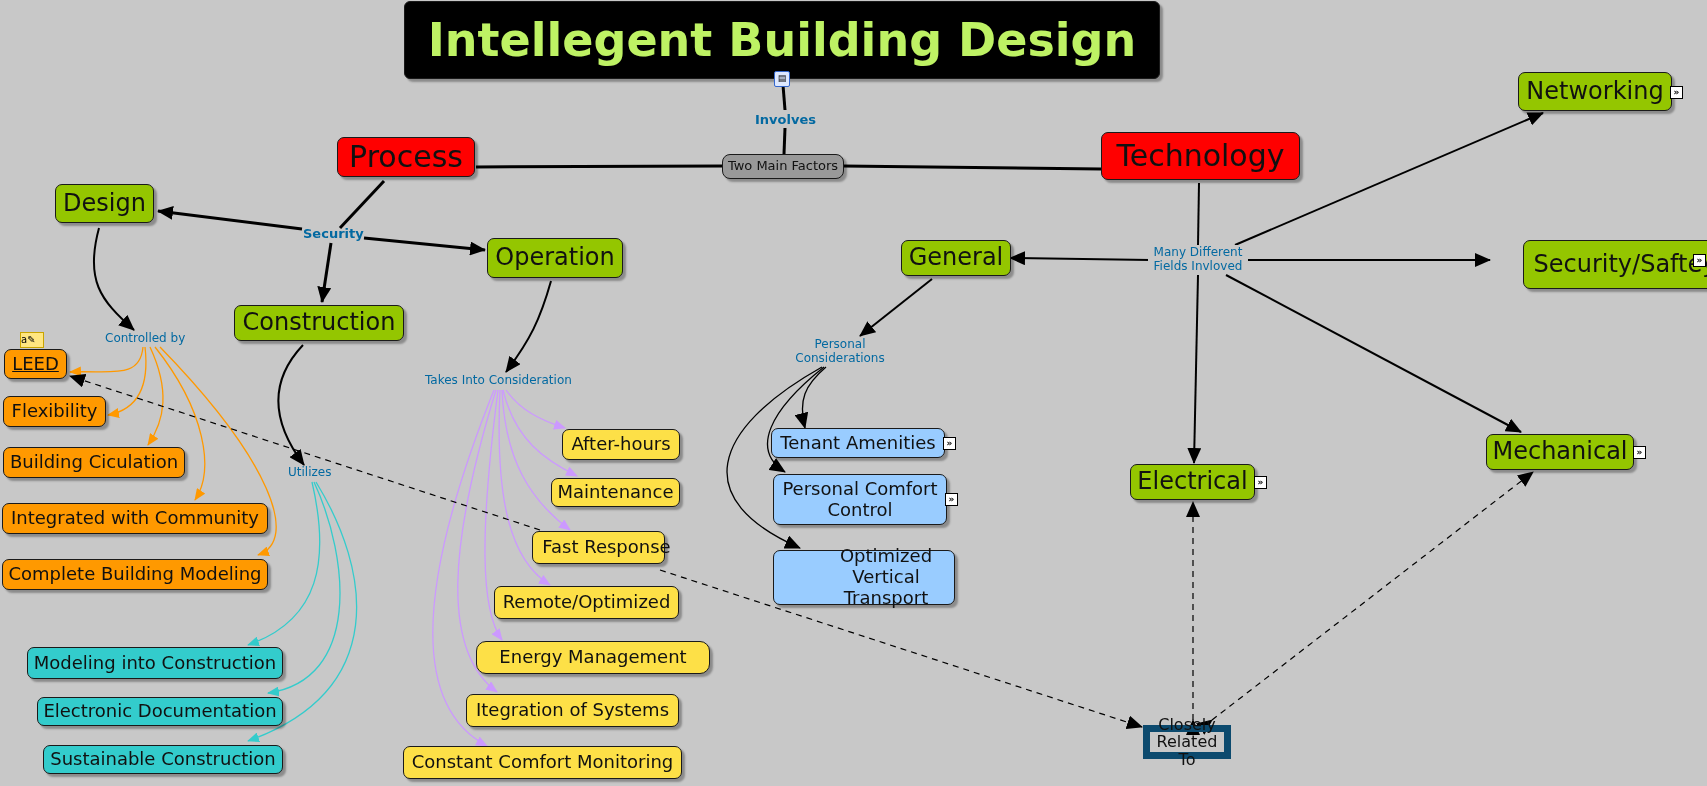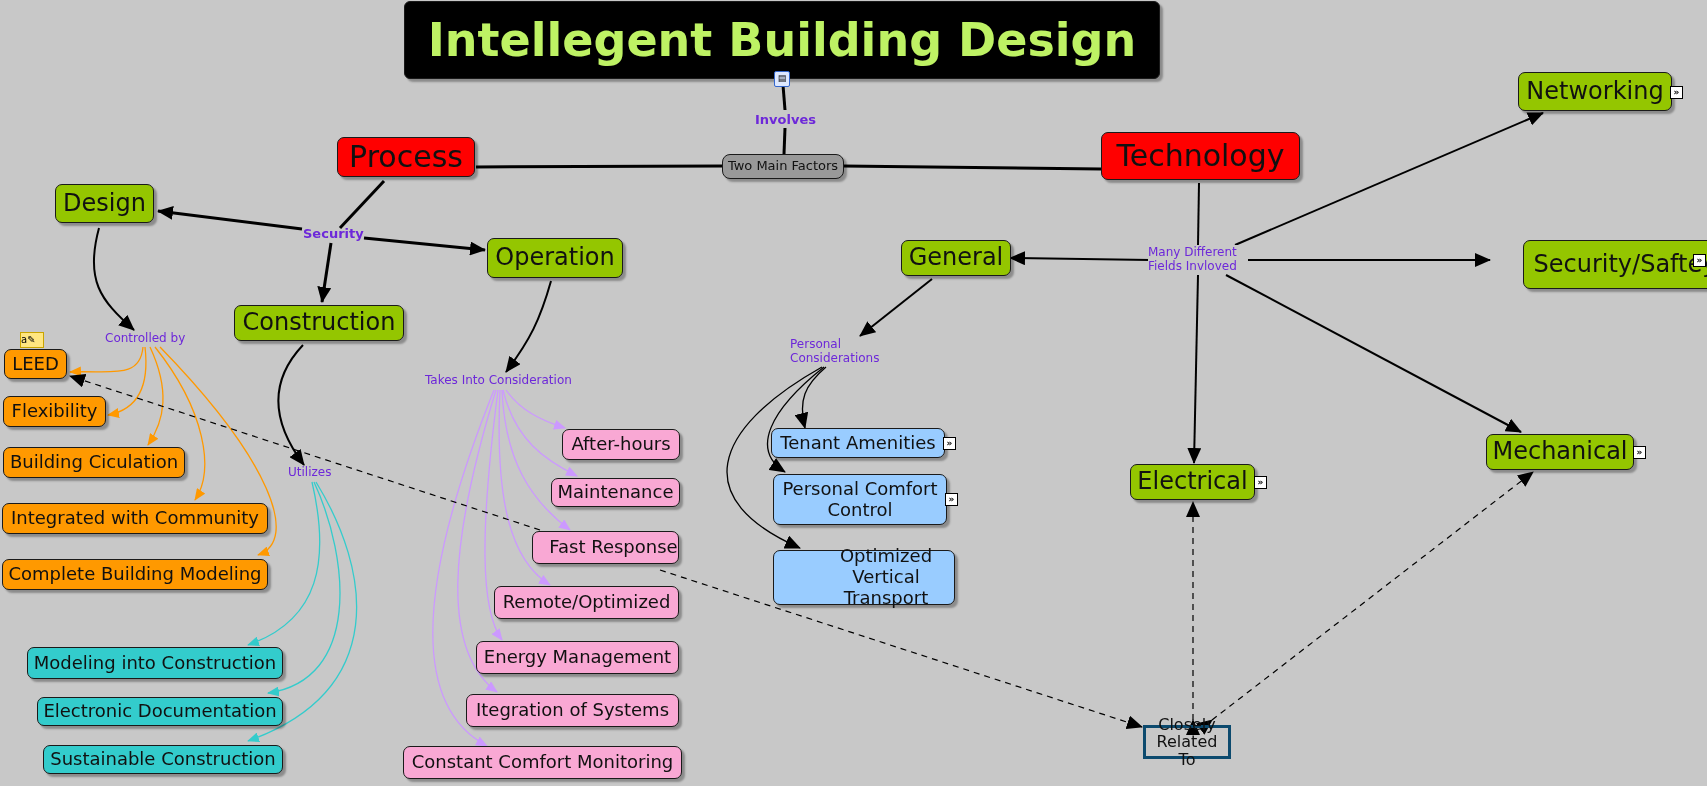--- a/index.html
+++ b/index.html
@@ -7,25 +7,25 @@
          font-family:"DejaVu Sans", sans-serif; }
   #edges { position:absolute; left:0; top:0; width:1707px; height:786px; }
   .node { position:absolute; box-sizing:border-box; border:1px solid #1a1a1a; border-radius:7px;
           display:flex; align-items:center; justify-content:center; text-align:center; color:#111;
           box-shadow:3px 3px 2px rgba(0,0,0,0.3); line-height:1.15; white-space:nowrap; }
   .title { background:#000; color:#bef264; font-weight:bold; font-size:46px; border-radius:6px; }
   .red { background:#ff0000; font-size:30px; }
   .green { background:#94c600; font-size:24px; }
   .orange { background:#ff9900; font-size:18px; }
   .teal { background:#33cccc; font-size:18px; }
-  .purple { background:#f9a8d4; font-size:18px; }
+  .purple { background:#fde047; font-size:18px; }
   .blue { background:#99ccff; font-size:18px; }
   .grey { background:#999; font-size:13px; border-radius:8px; }
-  .plain { background:transparent; border:3px solid #0c4a6e; border-radius:0; box-shadow:none; font-size:16px; }
-  .label { position:absolute; font-size:12px; color:#6d28d9; line-height:1.2; white-space:nowrap; }
+  .plain { background:transparent; border:7px solid #0c4a6e; border-radius:0; box-shadow:none; font-size:16px; }
+  .label { position:absolute; font-size:12px; color:#0369a1; text-align:center; line-height:1.2; white-space:nowrap; }
   .label.bold { font-weight:bold; font-size:13px; }
   .expand { position:absolute; width:11px; height:11px; background:#fff; border:1px solid #000;
             font-size:9px; line-height:11px; text-align:center; font-weight:bold; color:#000; }
   .note-icon { position:absolute; width:22px; height:14px; background:#ffe680; border:1px solid #c9a400; font-size:10px; line-height:13px; }
   .doc-icon { position:absolute; width:14px; height:14px; background:#dde8ff; border:1px solid #3366cc; border-radius:2px; font-size:9px; line-height:13px; text-align:center; }
 </style>
 </head>
 <body>
 
 <svg id="edges" xmlns="http://www.w3.org/2000/svg">
@@ -129,35 +129,35 @@
 <div class="node green" style="left:1518px;top:72px;width:154px;height:39px;">Networking</div>
 <div class="expand" style="left:1670px;top:86px;">»</div>
 <div class="node green" style="left:1491px;top:240px;width:204px;height:49px;margin-left:32px;">Security/Saftey</div>
 <div class="expand" style="left:1693px;top:254px;">»</div>
 <div class="node green" style="left:1130px;top:464px;width:125px;height:36px;">Electrical</div>
 <div class="expand" style="left:1254px;top:476px;">»</div>
 <div class="node green" style="left:1486px;top:434px;width:148px;height:36px;">Mechanical</div>
 <div class="expand" style="left:1633px;top:446px;">»</div>
 
 <div class="note-icon" style="left:20px;top:332px;">a✎</div>
-<div class="node orange" style="left:4px;top:349px;width:63px;height:30px;">LEED</div>
+<div class="node orange" style="left:4px;top:349px;width:63px;height:30px;text-decoration:underline;">LEED</div>
 <div class="node orange" style="left:3px;top:396px;width:103px;height:31px;">Flexibility</div>
 <div class="node orange" style="left:3px;top:447px;width:182px;height:31px;">Building Ciculation</div>
 <div class="node orange" style="left:2px;top:503px;width:266px;height:31px;">Integrated with Community</div>
 <div class="node orange" style="left:2px;top:559px;width:266px;height:31px;">Complete Building Modeling</div>
 
 <div class="node teal" style="left:27px;top:647px;width:256px;height:32px;">Modeling into Construction</div>
 <div class="node teal" style="left:37px;top:697px;width:246px;height:29px;">Electronic Documentation</div>
 <div class="node teal" style="left:43px;top:745px;width:240px;height:29px;">Sustainable Construction</div>
 
 <div class="node purple" style="left:562px;top:429px;width:118px;height:31px;">After-hours</div>
 <div class="node purple" style="left:551px;top:478px;width:129px;height:29px;">Maintenance</div>
-<div class="node purple" style="left:532px;top:531px;width:147px;height:33px;padding-left:16px;">Fast Response</div>
+<div class="node purple" style="left:532px;top:531px;width:133px;height:33px;padding-left:16px;">Fast Response</div>
 <div class="node purple" style="left:494px;top:586px;width:185px;height:33px;">Remote/Optimized</div>
-<div class="node purple" style="left:476px;top:641px;width:203px;height:33px;">Energy Management</div>
+<div class="node purple" style="left:476px;top:641px;width:234px;height:33px;border-radius:10px;">Energy Management</div>
 <div class="node purple" style="left:466px;top:694px;width:213px;height:33px;">Itegration of Systems</div>
 <div class="node purple" style="left:403px;top:746px;width:279px;height:33px;">Constant Comfort Monitoring</div>
 
 <div class="node blue" style="left:771px;top:428px;width:174px;height:30px;">Tenant Amenities</div>
 <div class="expand" style="left:943px;top:437px;">»</div>
 <div class="node blue" style="left:773px;top:474px;width:174px;height:51px;white-space:normal;">Personal Comfort Control</div>
 <div class="expand" style="left:945px;top:493px;">»</div>
 <div class="node blue" style="left:773px;top:550px;width:182px;height:55px;white-space:normal;padding-left:44px;">Optimized Vertical Transport</div>
 
 <div class="node plain" style="left:1143px;top:725px;width:88px;height:34px;white-space:normal;line-height:1.1;">Closely Related To</div>

